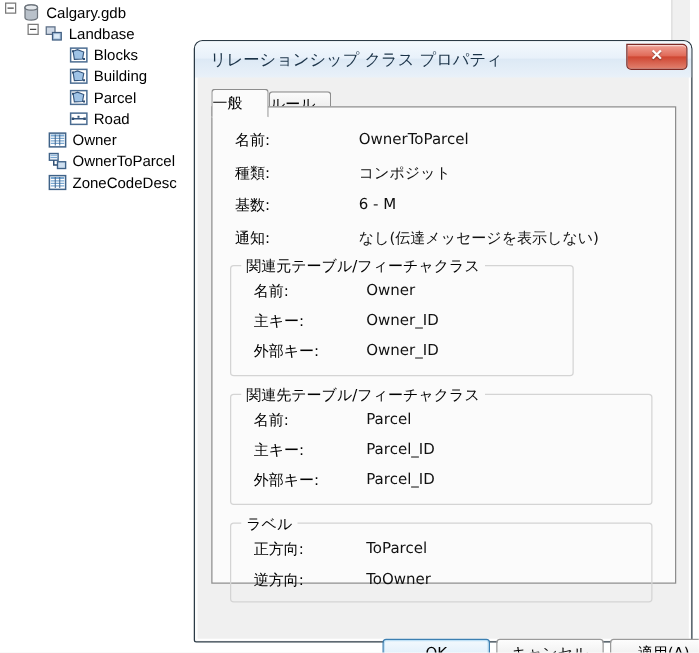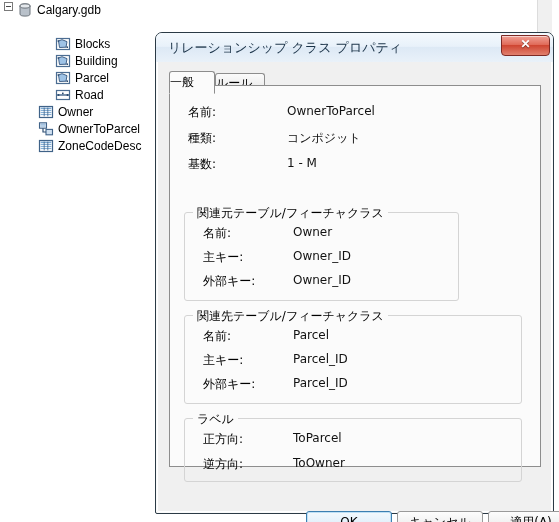--- a/index.html
+++ b/index.html
@@ -320,20 +320,31 @@
     <span class="tree-icon">
       <svg width="16" height="16" viewBox="0 0 16 16">
         <ellipse cx="8" cy="4" rx="5" ry="2.1" fill="#c9cfd6" stroke="#6d747c" stroke-width="1"></ellipse>
         <path d="M3 4 L3 12 A5 2.1 0 0 0 13 12 L13 4 Z" fill="#b9c1ca" stroke="#6d747c" stroke-width="1"></path>
         <ellipse cx="8" cy="4" rx="5" ry="2.1" fill="#e4e8ec" stroke="#6d747c" stroke-width="1"></ellipse>
       </svg>
     </span>
     <span class="tree-label">Calgary.gdb</span>
   </div>
 
+  <div class="tree-row" style="left:22px; top:19px;">
+    <span class="expander"></span>
+    <span class="tree-icon">
+      <svg width="16" height="16" viewBox="0 0 16 16">
+        <rect x="2" y="2.5" width="7" height="6" fill="#cfd9e6" stroke="#5d6f86"></rect>
+        <rect x="7" y="7" width="7" height="6" fill="#a8c2de" stroke="#3f5d80"></rect>
+        <rect x="8.3" y="8.3" width="4.4" height="3.4" fill="#dcebf8" stroke="none"></rect>
+      </svg>
+    </span>
+    <span class="tree-label">Landbase</span>
+  </div>
 
   <div class="tree-row" style="left:55px; top:36px;">
     <span class="tree-icon">
       <svg width="16" height="16" viewBox="0 0 16 16">
         <rect x="1.5" y="2.5" width="13" height="11" fill="#ffffff" stroke="#4c6d92" stroke-width="1.2"></rect>
         <polygon points="3.5,5 7,3.7 12,5.6 11,11.2 4.5,11.5" fill="#9fc3e6" stroke="#34557d" stroke-width="0.9"></polygon>
         <rect x="2.6" y="4.2" width="1.6" height="1.6" fill="#2f4f73"></rect>
         <rect x="11.4" y="10.4" width="1.6" height="1.6" fill="#2f4f73"></rect>
       </svg>
     </span>
@@ -448,21 +459,25 @@
       <div class="field-row" style="top:18px;">
         <span class="field-label">名前:</span>
         <span class="field-value">OwnerToParcel</span>
       </div>
       <div class="field-row" style="top:44px;text-align:right;">
         <span class="field-label">種類:</span>
         <span class="field-value">コンポジット</span>
       </div>
       <div class="field-row" style="top:70px;">
         <span class="field-label">基数:</span>
-        <span class="field-value">1 - M</span>
+        <span class="field-value">6 - M</span>
+      </div>
+      <div class="field-row" style="top:96px;">
+        <span class="field-label">通知:</span>
+        <span class="field-value">なし(伝達メッセージを表示しない)</span>
       </div>
 
       <div class="groupbox" style="left:14px; top:126px; width:275px; height:89px;">
         <span class="group-title">関連元テーブル/フィーチャクラス</span>
         <div class="g-row" style="top:12px;">
           <span class="g-label">名前:</span>
           <span class="g-value">Owner</span>
         </div>
         <div class="g-row" style="top:36px;">
           <span class="g-label">主キー:</span>

